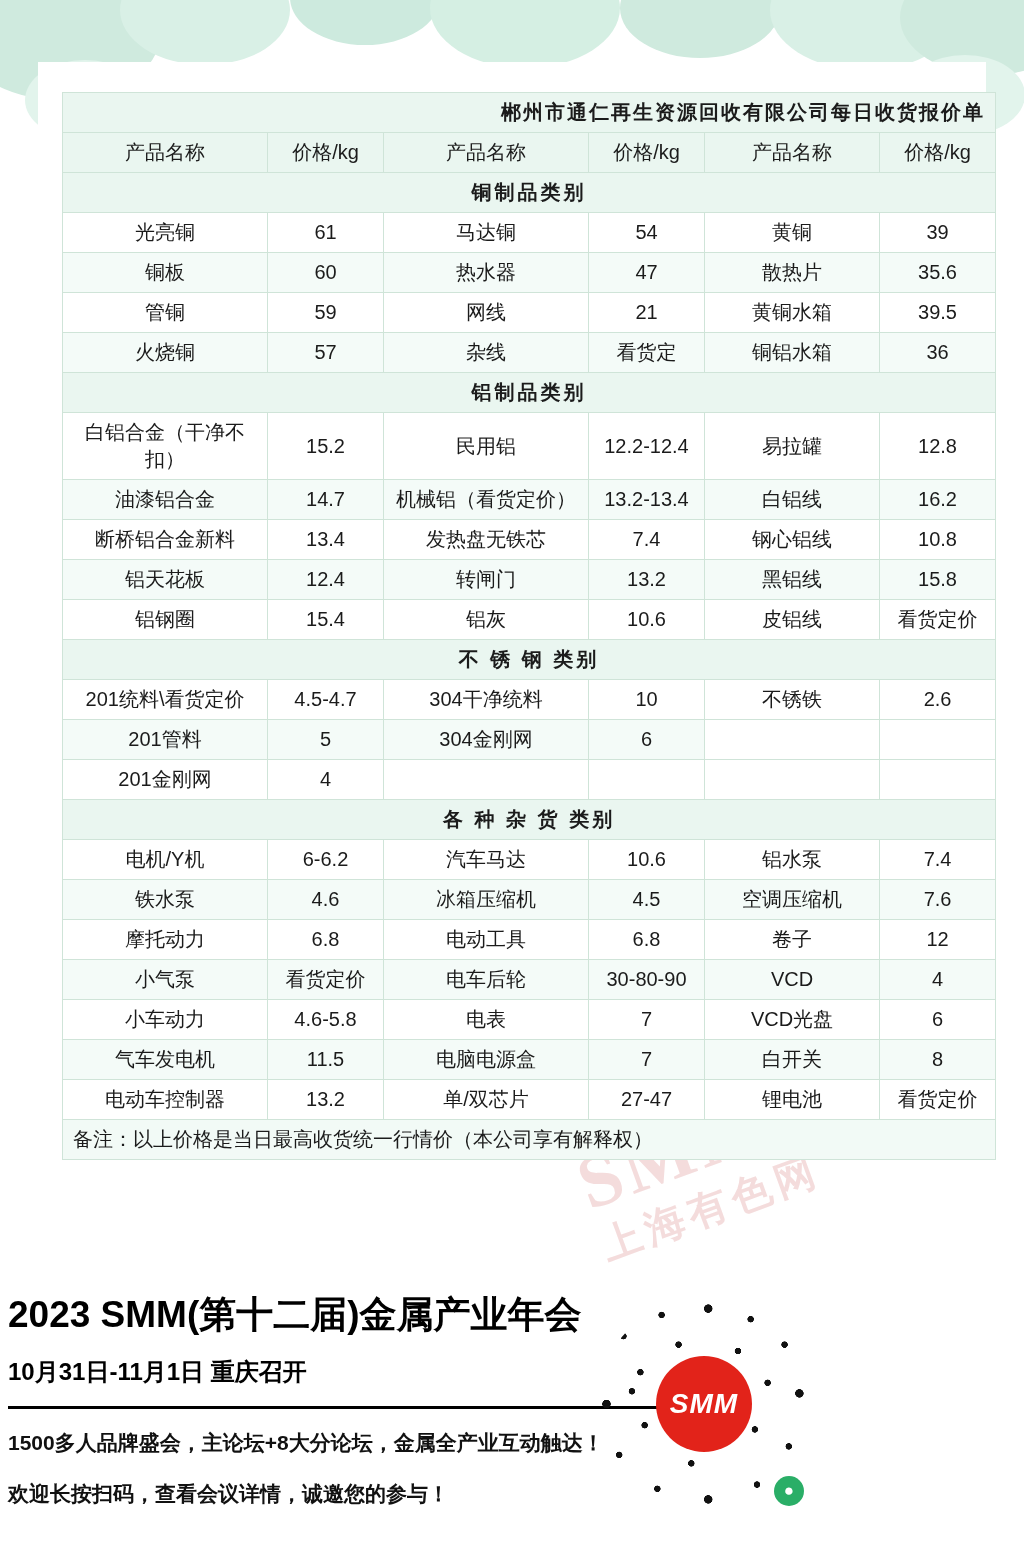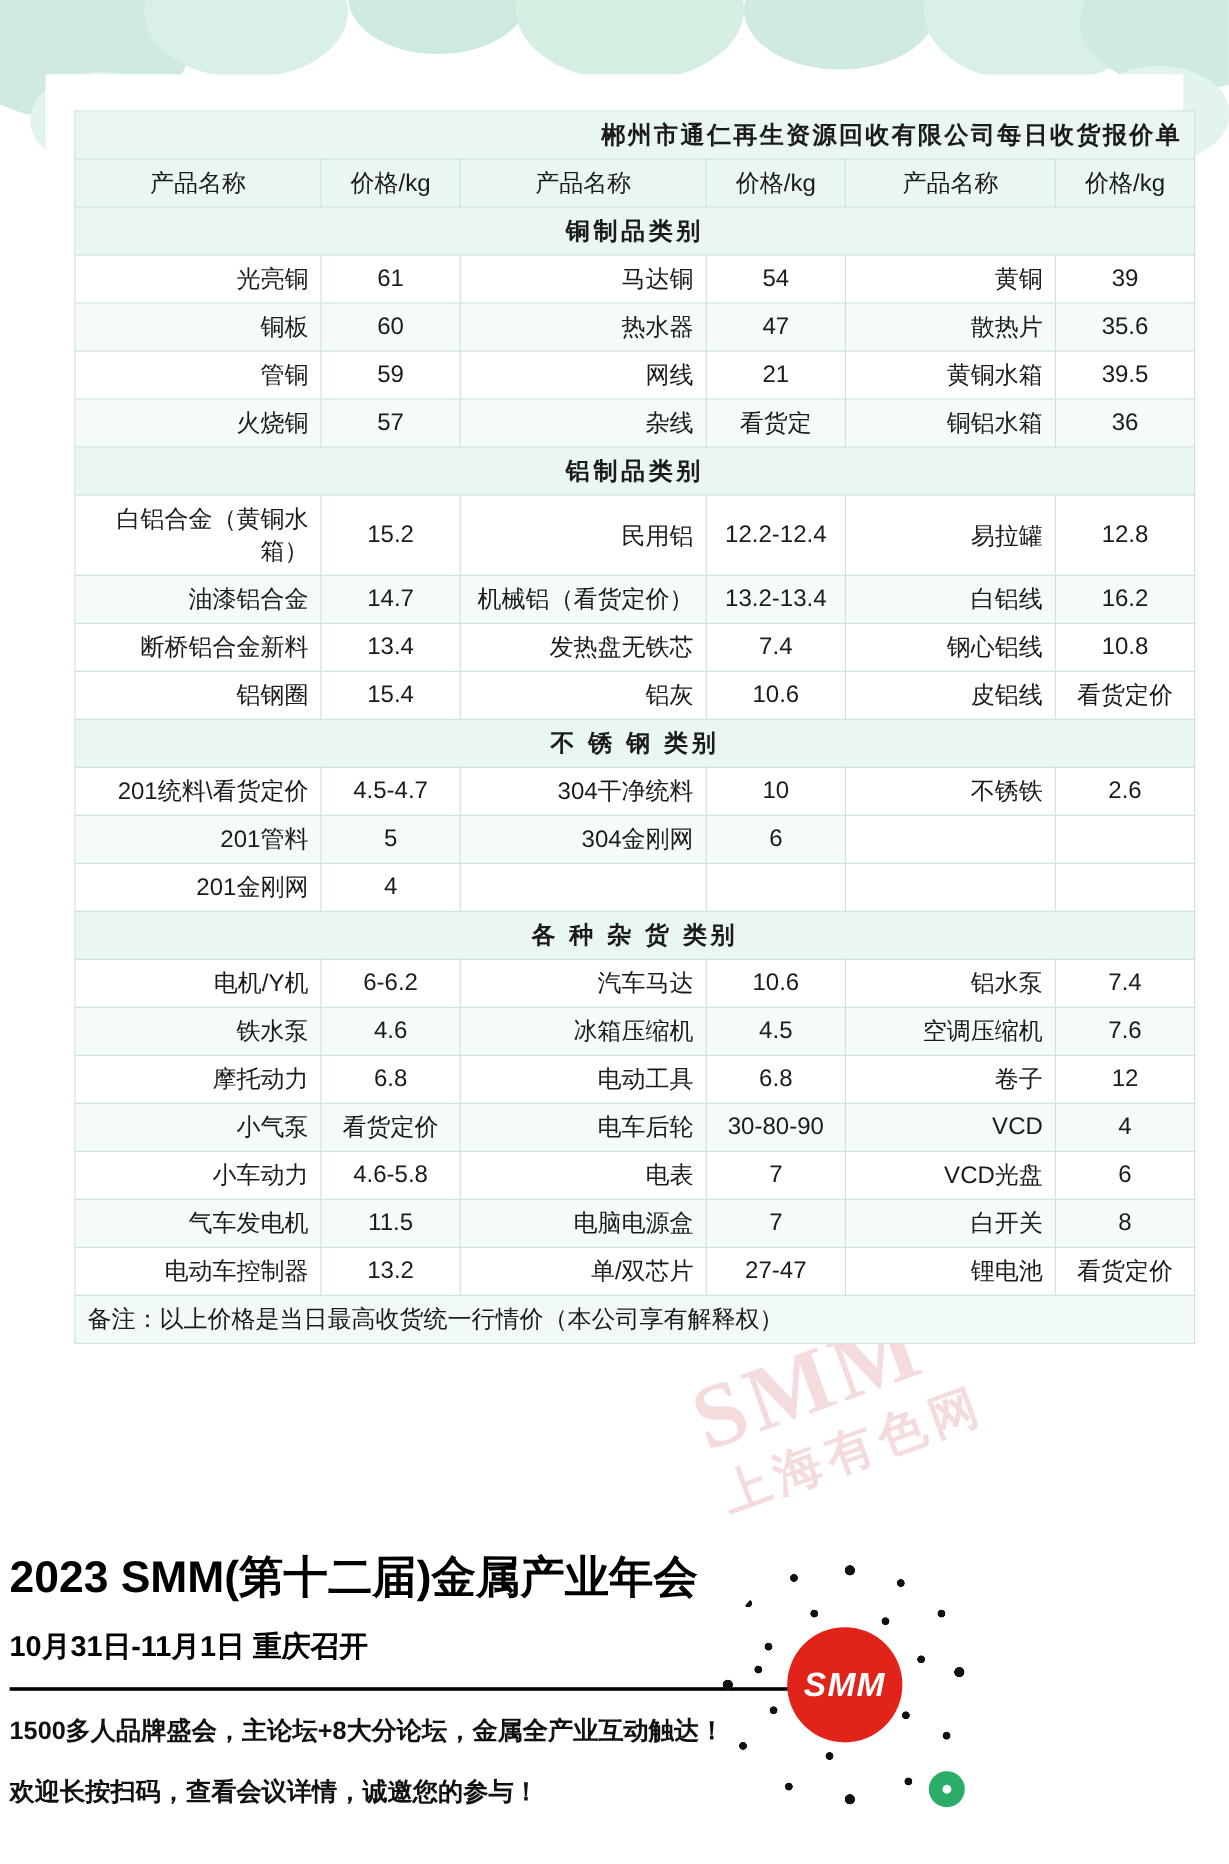--- a/index.html
+++ b/index.html
@@ -100,21 +100,21 @@
   .section-row td {
     background: #eaf6f0;
     text-align: center;
     font-size: 27px;
     font-weight: bold;
     letter-spacing: 3px;
     padding: 11px 0;
     margin-left: 40px;
   }
   .data-row td { background: #ffffff; }
-  .data-row td.name { text-align: right; font-size: 20px; }
+  .data-row td.name { text-align: center; font-size: 20px; }
   .data-row td.val  { text-align: center; font-size: 20px; }
   .data-row td.empty { background:#ffffff; }
   tr.alt td { background: #f4fbf8; }
 
   .note-row td {
     background: #f2faf6;
     text-align: left;
     font-size: 19px;
     padding: 10px 14px;
     color: #1b1b1b;
@@ -309,21 +309,21 @@
           <td class="name">杂线</td>
           <td class="val">看货定</td>
           <td class="name">铜铝水箱</td>
           <td class="val">36</td>
         </tr>
 
         <tr class="section-row">
           <td colspan="6">铝制品类别</td>
         </tr>
         <tr class="data-row">
-          <td class="name">白铝合金（黄铜水箱）</td>
+          <td class="name">白铝合金（干净不扣）</td>
           <td class="val">15.2</td>
           <td class="name">民用铝</td>
           <td class="val">12.2-12.4</td>
           <td class="name">易拉罐</td>
           <td class="val">12.8</td>
         </tr>
         <tr class="data-row alt">
           <td class="name">油漆铝合金</td>
           <td class="val">14.7</td>
           <td class="name">机械铝（看货定价）</td>
@@ -331,20 +331,28 @@
           <td class="name">白铝线</td>
           <td class="val">16.2</td>
         </tr>
         <tr class="data-row">
           <td class="name">断桥铝合金新料</td>
           <td class="val">13.4</td>
           <td class="name">发热盘无铁芯</td>
           <td class="val">7.4</td>
           <td class="name">钢心铝线</td>
           <td class="val">10.8</td>
+        </tr>
+        <tr class="data-row alt">
+          <td class="name">铝天花板</td>
+          <td class="val">12.4</td>
+          <td class="name">转闸门</td>
+          <td class="val">13.2</td>
+          <td class="name">黑铝线</td>
+          <td class="val">15.8</td>
         </tr>
         <tr class="data-row">
           <td class="name">铝钢圈</td>
           <td class="val">15.4</td>
           <td class="name">铝灰</td>
           <td class="val">10.6</td>
           <td class="name">皮铝线</td>
           <td class="val">看货定价</td>
         </tr>
 

